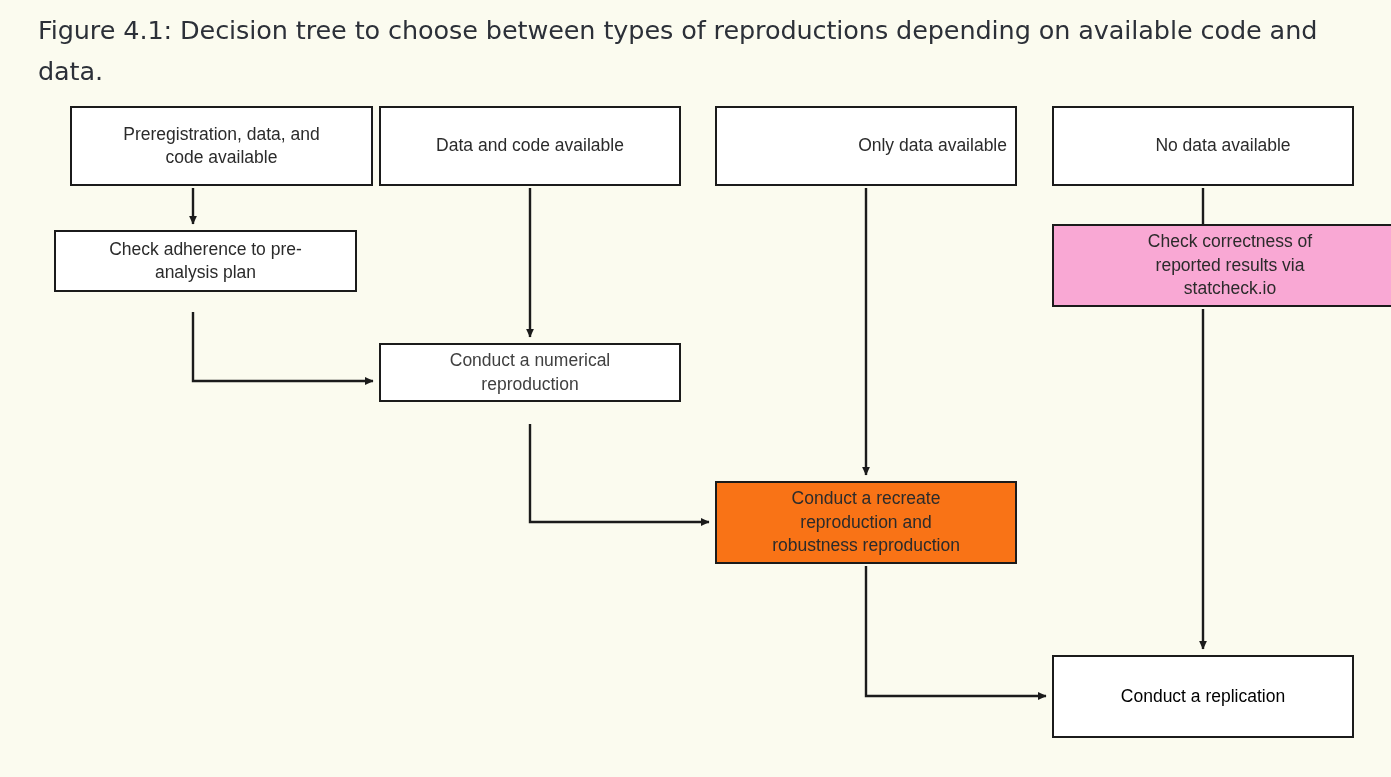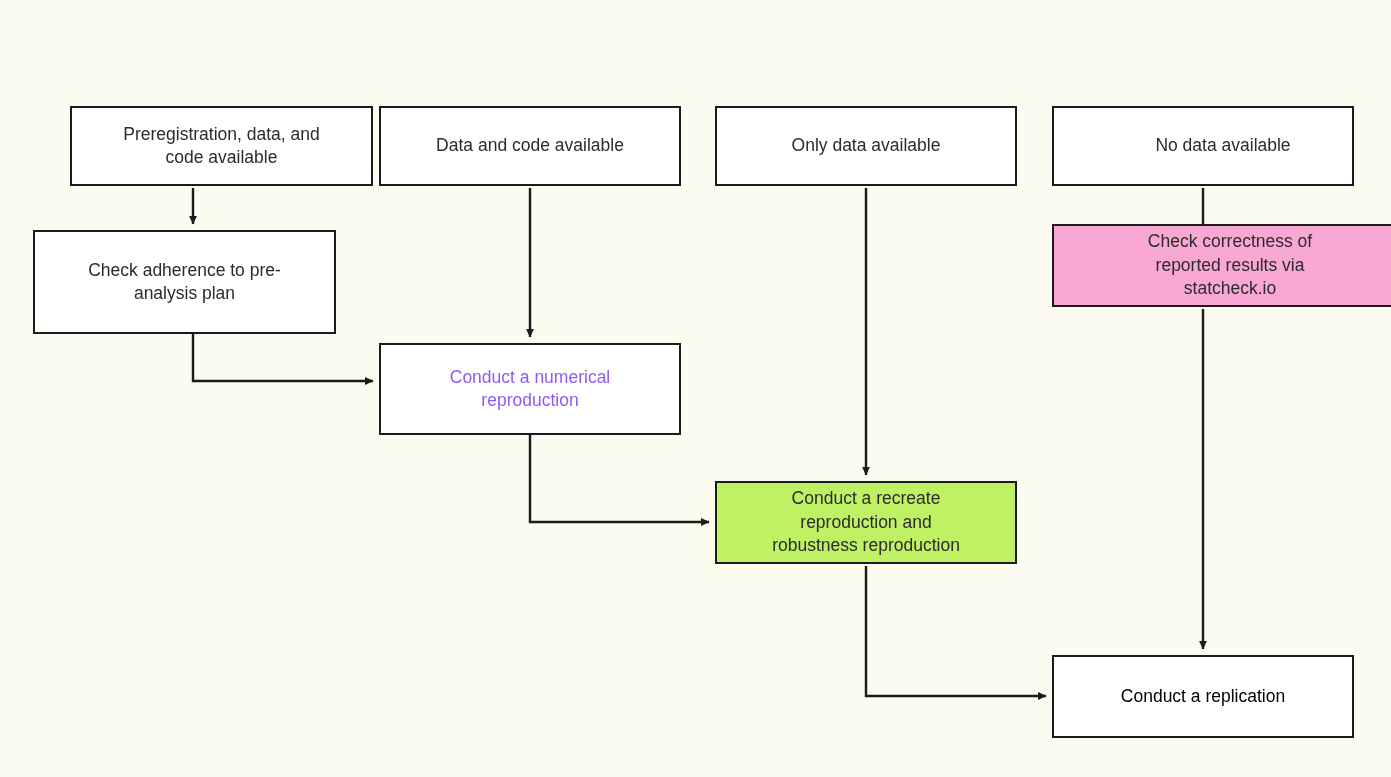--- a/index.html
+++ b/index.html
@@ -54,20 +54,21 @@
     color: #2b2b2b;
     padding: 2px 8px;
     white-space: pre-line;
   }
 </style>
 </head>
 <body>
 
 <div id="page">
 
+  <div id="caption">Figure 4.1: Decision tree to choose between types of reproductions depending on available code and data.</div>
 
   <svg id="diagram" viewBox="0 0 1391 777" xmlns="http://www.w3.org/2000/svg">
     <defs>
       <marker id="arrowhead" markerWidth="9" markerHeight="9" refX="8" refY="4.5" orient="auto" markerUnits="userSpaceOnUse">
         <path d="M 0,0.6 L 8.6,4.5 L 0,8.4 z" fill="#1b1b1b"></path>
       </marker>
     </defs>
     <g id="edge-layer">
         <path d="M 193,188 L 193,224" fill="none" stroke="#1b1b1b" stroke-width="2.4" marker-end="url(#arrowhead)"></path>
         <path d="M 193,312 L 193,381 L 373,381" fill="none" stroke="#1b1b1b" stroke-width="2.4" marker-end="url(#arrowhead)"></path>
@@ -77,28 +78,28 @@
         <path d="M 1203,188 L 1203,224" fill="none" stroke="#1b1b1b" stroke-width="2.4"></path>
         <path d="M 1203,309 L 1203,649" fill="none" stroke="#1b1b1b" stroke-width="2.4" marker-end="url(#arrowhead)"></path>
         <path d="M 866,566 L 866,696 L 1046,696" fill="none" stroke="#1b1b1b" stroke-width="2.4" marker-end="url(#arrowhead)"></path>
       </g>
   </svg>
 
   <div id="node-layer">
       <div class="node" style="left: 41px; top: 106px; width: 303px; height: 80px; background: rgb(255, 255, 255); border-color: rgb(27, 27, 27); color: rgb(43, 43, 43); margin-left: 29px;"><span>Preregistration, data, and
 code available</span></div>
       <div class="node" style="left: 379px; top: 106px; width: 302px; height: 80px; background: rgb(255, 255, 255); border-color: rgb(27, 27, 27); color: rgb(43, 43, 43); text-align: center;"><span>Data and code available</span></div>
-      <div class="node" style="left: 715px; top: 106px; width: 302px; height: 80px; background: rgb(255, 255, 255); border-color: rgb(27, 27, 27); color: rgb(43, 43, 43);"><span>Only data available</span></div>
+      <div class="node" style="left: 715px; top: 106px; width: 302px; height: 80px; background: rgb(255, 255, 255); border-color: rgb(27, 27, 27); color: rgb(43, 43, 43); justify-content: flex-end;"><span>Only data available</span></div>
       <div class="node" style="left: 1052px; top: 106px; width: 302px; height: 80px; background: rgb(255, 255, 255); border-color: rgb(27, 27, 27); color: rgb(43, 43, 43); padding-left: 48px;"><span>No data available</span></div>
-      <div class="node" style="left: 33px; top: 230px; width: 303px; height: 104px; background: rgb(255, 255, 255); border-color: rgb(27, 27, 27); color: rgb(43, 43, 43);"><span>Check adherence to pre-
+      <div class="node" style="left: 54px; top: 230px; width: 303px; height: 62px; background: rgb(255, 255, 255); border-color: rgb(27, 27, 27); color: rgb(43, 43, 43);"><span>Check adherence to pre-
 analysis plan</span></div>
       <div class="node" style="left: 1052px; top: 224px; width: 356px; height: 83px; background: #f9a8d4; border-color: rgb(27, 27, 27); color: rgb(43, 43, 43);"><span>Check correctness of
 reported results via
 statcheck.io</span></div>
-      <div class="node" style="left: 379px; top: 343px; width: 302px; height: 92px; background: rgb(255, 255, 255); border-color: rgb(27, 27, 27); color: #8b5cf6;"><span>Conduct a numerical
+      <div class="node" style="left: 379px; top: 343px; width: 302px; height: 59px; background: rgb(255, 255, 255); border-color: rgb(27, 27, 27); color: #404040;"><span>Conduct a numerical
 reproduction</span></div>
-      <div class="node" style="left: 715px; top: 481px; width: 302px; height: 83px; background: #bef264; border-color: rgb(27, 27, 27); color: rgb(43, 43, 43);"><span>Conduct a recreate
+      <div class="node" style="left: 715px; top: 481px; width: 302px; height: 83px; background: #f97316; border-color: rgb(27, 27, 27); color: rgb(43, 43, 43);"><span>Conduct a recreate
 reproduction and
 robustness reproduction</span></div>
       <div class="node" style="left: 1052px; top: 655px; width: 302px; height: 83px; background: rgb(255, 255, 255); border-color: rgb(27, 27, 27); color: #000000;"><span>Conduct a replication</span></div>
     </div>
 
 </div>
 
 </body></html>

